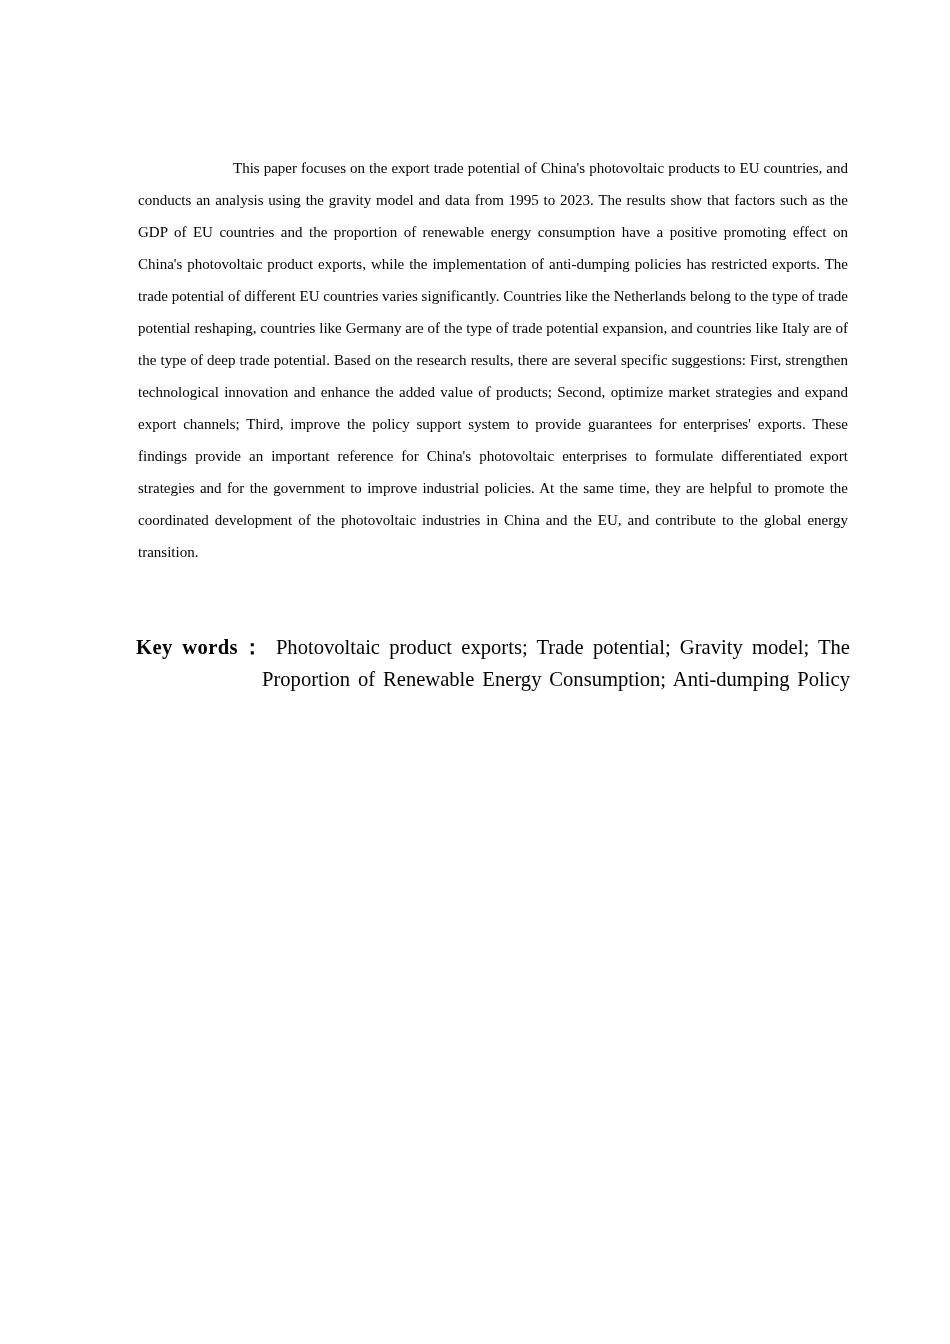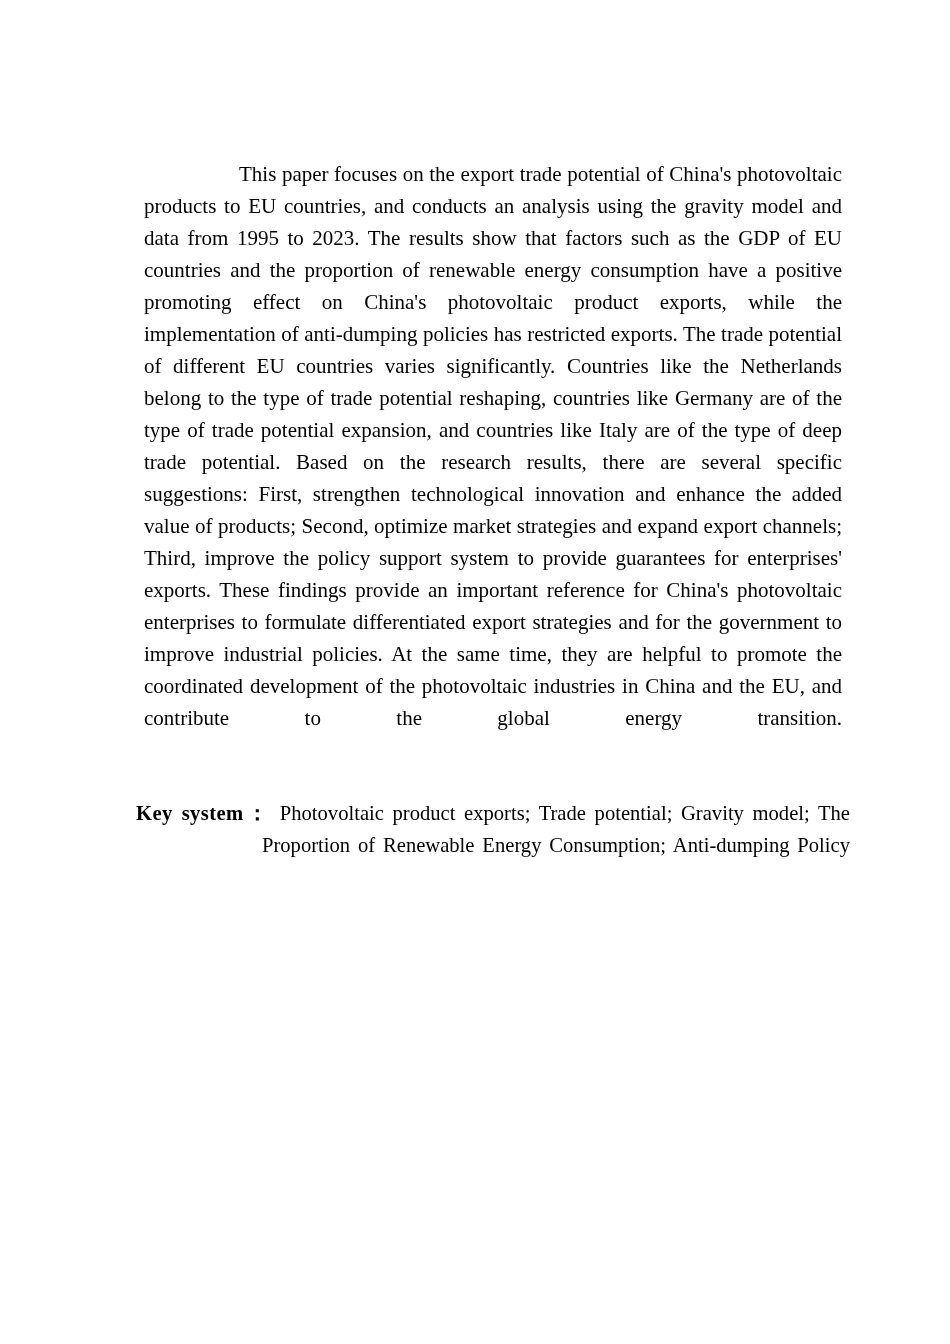--- a/index.html
+++ b/index.html
@@ -27,22 +27,22 @@
   }
 
   .text-block {
     position: absolute;
     left: 136px;
     top: 150px;
     width: 714px;
   }
 
   .abstract-paragraph {
-    margin: 8px;
-    font-size: 21px;
+    margin: 2px;
+    font-size: 15px;
     line-height: 32px;
     text-align: justify;
     text-justify: inter-word;
     text-indent: 95px;
     word-spacing: 0px;
     hyphens: none;
   }
 
   .keywords-block {
     margin: 0;
@@ -80,17 +80,17 @@
 </style>
 </head>
 <body>
 
 <div class="page">
   <div class="text-block">
 
     <p class="abstract-paragraph">This paper focuses on the export trade potential of China's photovoltaic products to EU countries, and conducts an analysis using the gravity model and data from 1995 to 2023. The results show that factors such as the GDP of EU countries and the proportion of renewable energy consumption have a positive promoting effect on China's photovoltaic product exports, while the implementation of anti-dumping policies has restricted exports. The trade potential of different EU countries varies significantly. Countries like the Netherlands belong to the type of trade potential reshaping, countries like Germany are of the type of trade potential expansion, and countries like Italy are of the type of deep trade potential. Based on the research results,  there  are several specific suggestions: First, strengthen technological innovation and enhance the added value of products; Second, optimize market strategies and expand export channels; Third, improve the policy support system to provide guarantees for enterprises' exports. These findings provide an important reference for China's photovoltaic enterprises to formulate differentiated export strategies and for the government to improve industrial policies. At the same time, they are helpful to promote the coordinated development of the photovoltaic industries in China and the EU, and contribute to the global energy transition.</p>
 
     <p class="keywords-block">
-      <span class="keywords-label">Key system</span><span class="keywords-colon">：</span> <span class="keywords-values">Photovoltaic product exports; Trade potential; Gravity model; The Proportion of Renewable Energy Consumption; Anti-dumping Policy</span>
+      <span class="keywords-label">Key words</span><span class="keywords-colon">：</span> <span class="keywords-values">Photovoltaic product exports; Trade potential; Gravity model; The Proportion of Renewable Energy Consumption; Anti-dumping Policy</span>
     </p>
 
   </div>
 </div>
 
 </body></html>

